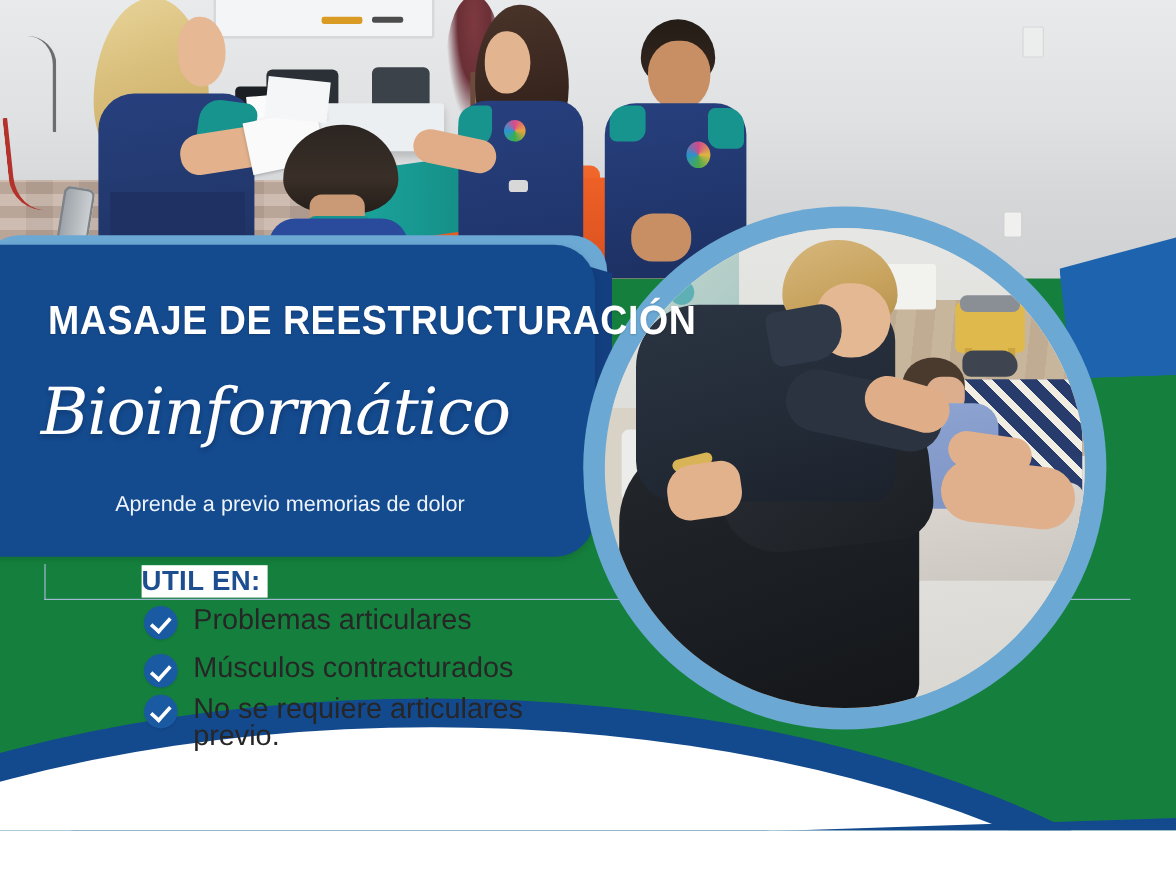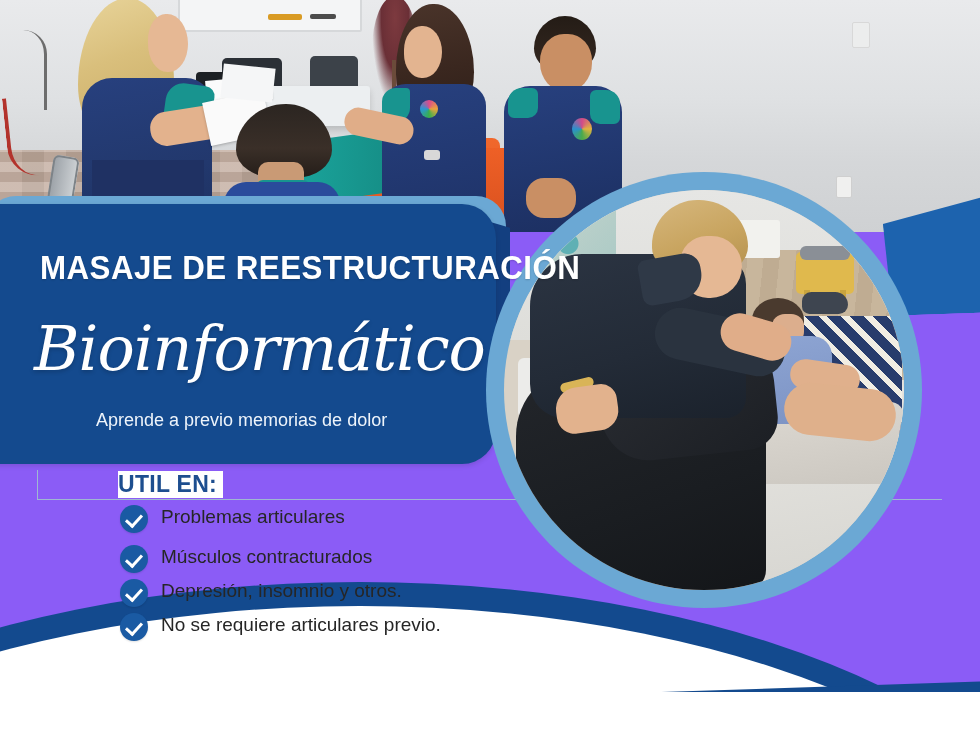--- a/index.html
+++ b/index.html
@@ -6,21 +6,21 @@
   html,body{margin:0;padding:0;background:#ffffff;}
   body{
     font-family:"Liberation Sans", sans-serif;
     -webkit-font-smoothing:antialiased;
   }
   #flyer{
     position:relative;
     width:980px;
     height:692px;
     overflow:hidden;
-    background:#8b5cf6;
+    background:#15803d;
   }
 
   
   .photo-top{
     position:absolute; left:0; top:0; width:980px; height:232px;
     overflow:hidden;
     background:#cfd3d6;
   }
   .pt-wall{
     position:absolute; left:0; top:0; width:980px; height:232px;
@@ -214,21 +214,21 @@
     white-space:nowrap;
     text-shadow:0 1px 2px rgba(0,0,0,.18);
   }
   .script{
     position:absolute;left:34px;top:312px;width:460px;
     z-index:8;
     color:#ffffff;
     font-family:"DejaVu Serif","Liberation Serif",serif;
     font-style:italic;
     font-weight:400;
-    font-size:62px;
+    font-size:54px;
     letter-spacing:-1px;
     white-space:nowrap;
     text-shadow:0 2px 4px rgba(0,0,0,.20);
   }
   .subtitle{
     position:absolute;left:96px;top:410px;width:420px;
     z-index:8;
     color:#eef4fb;
     font-size:18px;
     font-weight:400;
@@ -252,33 +252,33 @@
     color:#1d4e8f;
     font-size:23px;font-weight:700;letter-spacing:.3px;
     background:#ffffff;padding:0 6px 0 0;
   }
   .bullets{
     position:absolute;left:120px;top:503px;width:360px;z-index:9;
   }
   .bullet{
     display:flex;align-items:flex-start;margin-bottom:10px;
   }
-  .bullet.tight{margin-bottom:4px;text-align:center;}
+  .bullet.tight{margin-bottom:4px;}
   .chk{
     flex:0 0 auto;width:28px;height:28px;border-radius:50%;
     background:#1a5aa3;position:relative;margin-right:13px;margin-top:2px;
     box-shadow:0 1px 2px rgba(0,0,0,.12);
   }
   .chk:after{
     content:"";position:absolute;left:9px;top:6px;
     width:7px;height:13px;border:solid #ffffff;border-width:0 3px 3px 0;
     transform:rotate(42deg);
   }
   .chk-lbl{
-    color:#262626;font-size:19px;line-height:23px;padding-top:2px;
+    color:#262626;font-size:24px;line-height:23px;padding-top:2px;
   }
 
   
   .ring-wrap{
     position:absolute;left:486px;top:172px;width:436px;height:436px;z-index:7;
   }
   .ring{
     position:absolute;left:0;top:0;width:436px;height:436px;
     border-radius:50%;background:#6ba8d4;
   }
@@ -550,21 +550,17 @@
     <div class="bullet">
       <span class="chk"></span>
       <span class="chk-lbl">Problemas articulares</span>
     </div>
     <div class="bullet tight">
       <span class="chk"></span>
       <span class="chk-lbl">Músculos contracturados</span>
     </div>
     <div class="bullet tight">
       <span class="chk"></span>
-      <span class="chk-lbl">Depresión, insomnio y otros.</span>
-    </div>
-    <div class="bullet tight">
-      <span class="chk"></span>
       <span class="chk-lbl">No se requiere articulares previo.</span>
     </div>
   </div>
 
 </div>
 
 </body></html>

